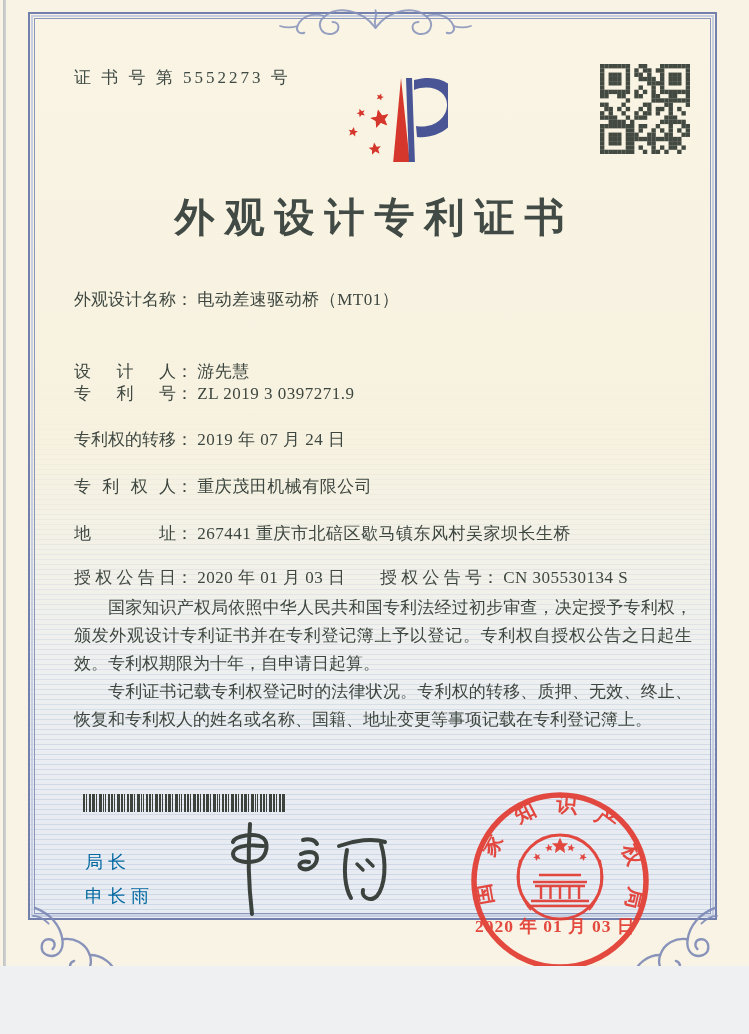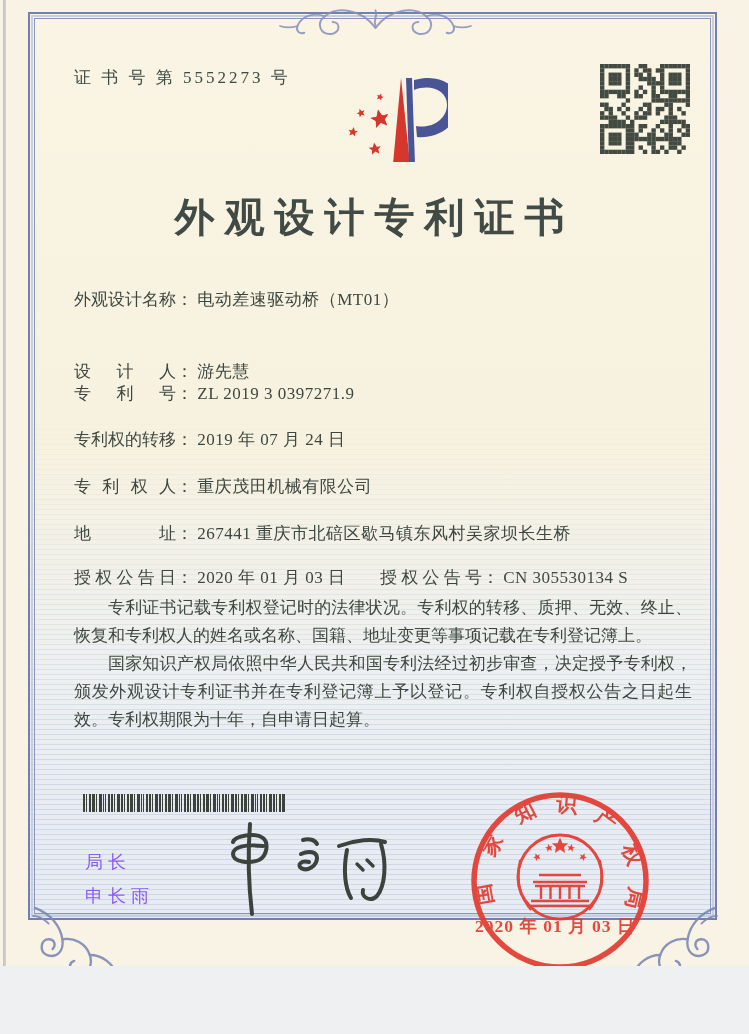--- a/index.html
+++ b/index.html
@@ -22,21 +22,21 @@
   .certno{left:74px;top:66px;font-size:17px;letter-spacing:3px;color:#3f4a44;}
   .title{left:0;right:0;top:190px;text-align:center;font-size:40px;font-weight:700;
          letter-spacing:10px;color:#414a44;}
   .field{left:74px;font-size:17px;white-space:nowrap;}
   .jlabel{display:inline-block;width:102px;text-align:justify;text-align-last:justify;vertical-align:bottom;}
   .colon{display:inline-block;}
   .fvalue{letter-spacing:.5px;text-align:center;}
   .paras{left:74px;width:618px;top:594px;font-size:17px;line-height:28px;
          text-align:justify;color:#3d463f;}
   .paras p{margin:0;text-indent:2em;}
-  .sig-label{left:85px;font-size:18px;letter-spacing:5px;color:#8b5cf6;}
+  .sig-label{left:85px;font-size:18px;letter-spacing:5px;color:#0369a1;}
   .pageinfo{left:0;right:0;top:962px;text-align:center;font-size:15px;letter-spacing:2px;}
   .backnote{left:0;right:0;top:1000px;text-align:center;font-size:17px;
             font-style:italic;letter-spacing:5px;color:#6d28d9;}
   svg{display:block;}
   .flourish-left{transform:scaleX(-1);}
 </style>
 </head>
 <body>
 
 <div class="page">
@@ -369,22 +369,22 @@
   <div class="abs field" style="top:566px;">
     <span class="jlabel">授权公告日</span><span class="colon">：</span>
     <span class="fvalue">2020 年 01 月 03 日</span>
   </div>
   <div class="abs field" style="top:566px;left:380px;">
     <span class="jlabel">授权公告号</span><span class="colon">：</span>
     <span class="fvalue">CN 305530134 S</span>
   </div>
 
   <div class="abs paras">
+    <p>国家知识产权局依照中华人民共和国专利法经过初步审查，决定授予专利权，颁发外观设计专利证书并在专利登记簿上予以登记。专利权自授权公告之日起生效。专利权期限为十年，自申请日起算。</p>
     <p>专利证书记载专利权登记时的法律状况。专利权的转移、质押、无效、终止、恢复和专利权人的姓名或名称、国籍、地址变更等事项记载在专利登记簿上。</p>
-    <p>国家知识产权局依照中华人民共和国专利法经过初步审查，决定授予专利权，颁发外观设计专利证书并在专利登记簿上予以登记。专利权自授权公告之日起生效。专利权期限为十年，自申请日起算。</p>
   </div>
 
   <svg id="barcode" class="abs" style="left:83px;top:794px;" width="205" height="18" viewBox="0 0 205 18">
       <rect x="0" y="0" width="2" height="18" fill="#3c423c"></rect>
       <rect x="3" y="0" width="1" height="18" fill="#3c423c"></rect>
       <rect x="6" y="0" width="2" height="18" fill="#3c423c"></rect>
       <rect x="9" y="0" width="3" height="18" fill="#3c423c"></rect>
       <rect x="13" y="0" width="1" height="18" fill="#3c423c"></rect>
       <rect x="16" y="0" width="3" height="18" fill="#3c423c"></rect>
       <rect x="20" y="0" width="1" height="18" fill="#3c423c"></rect>

